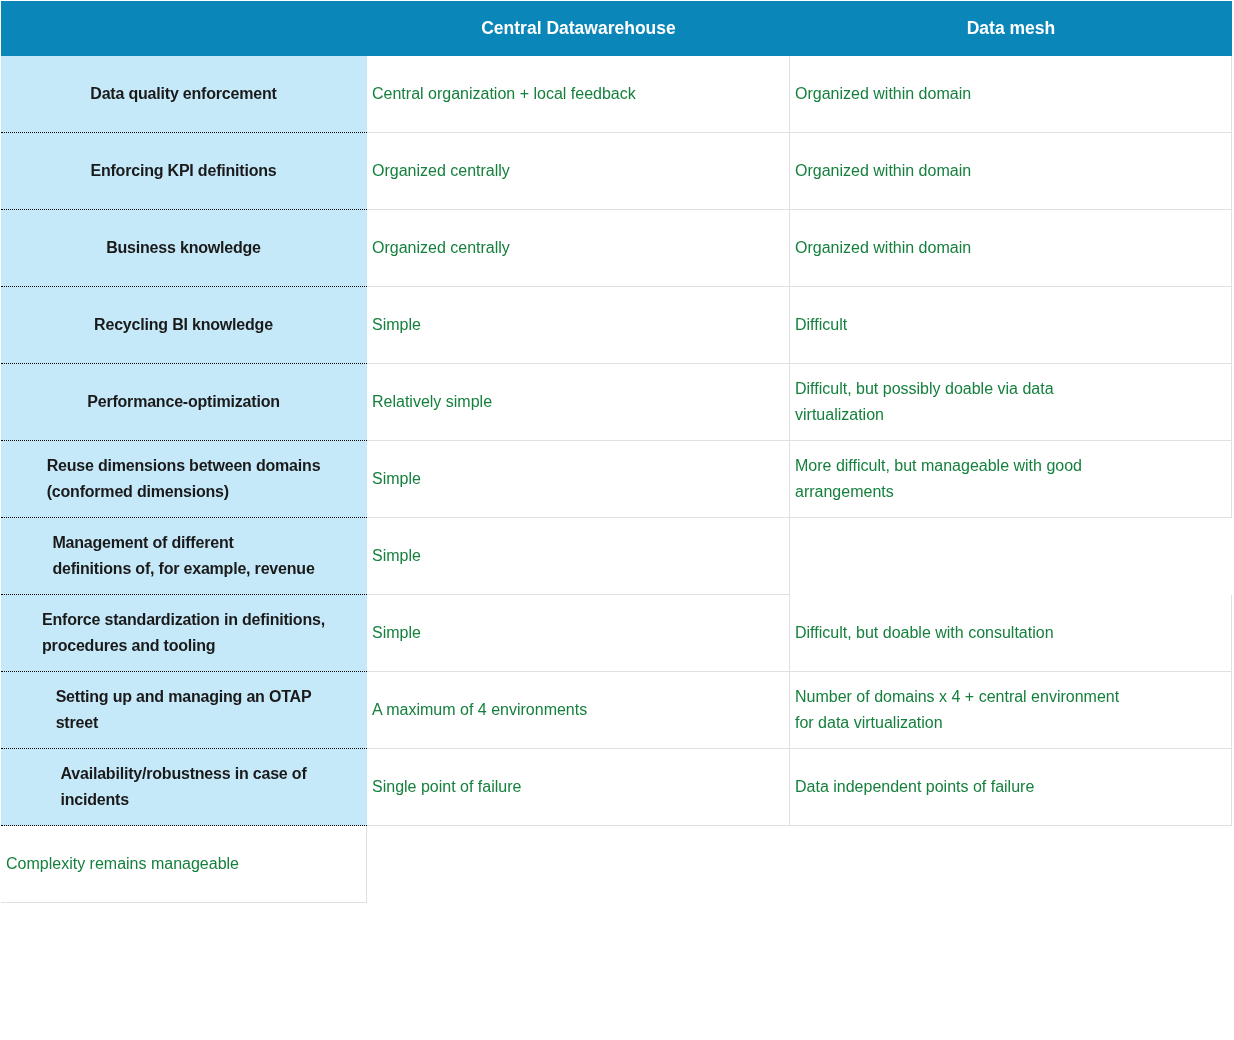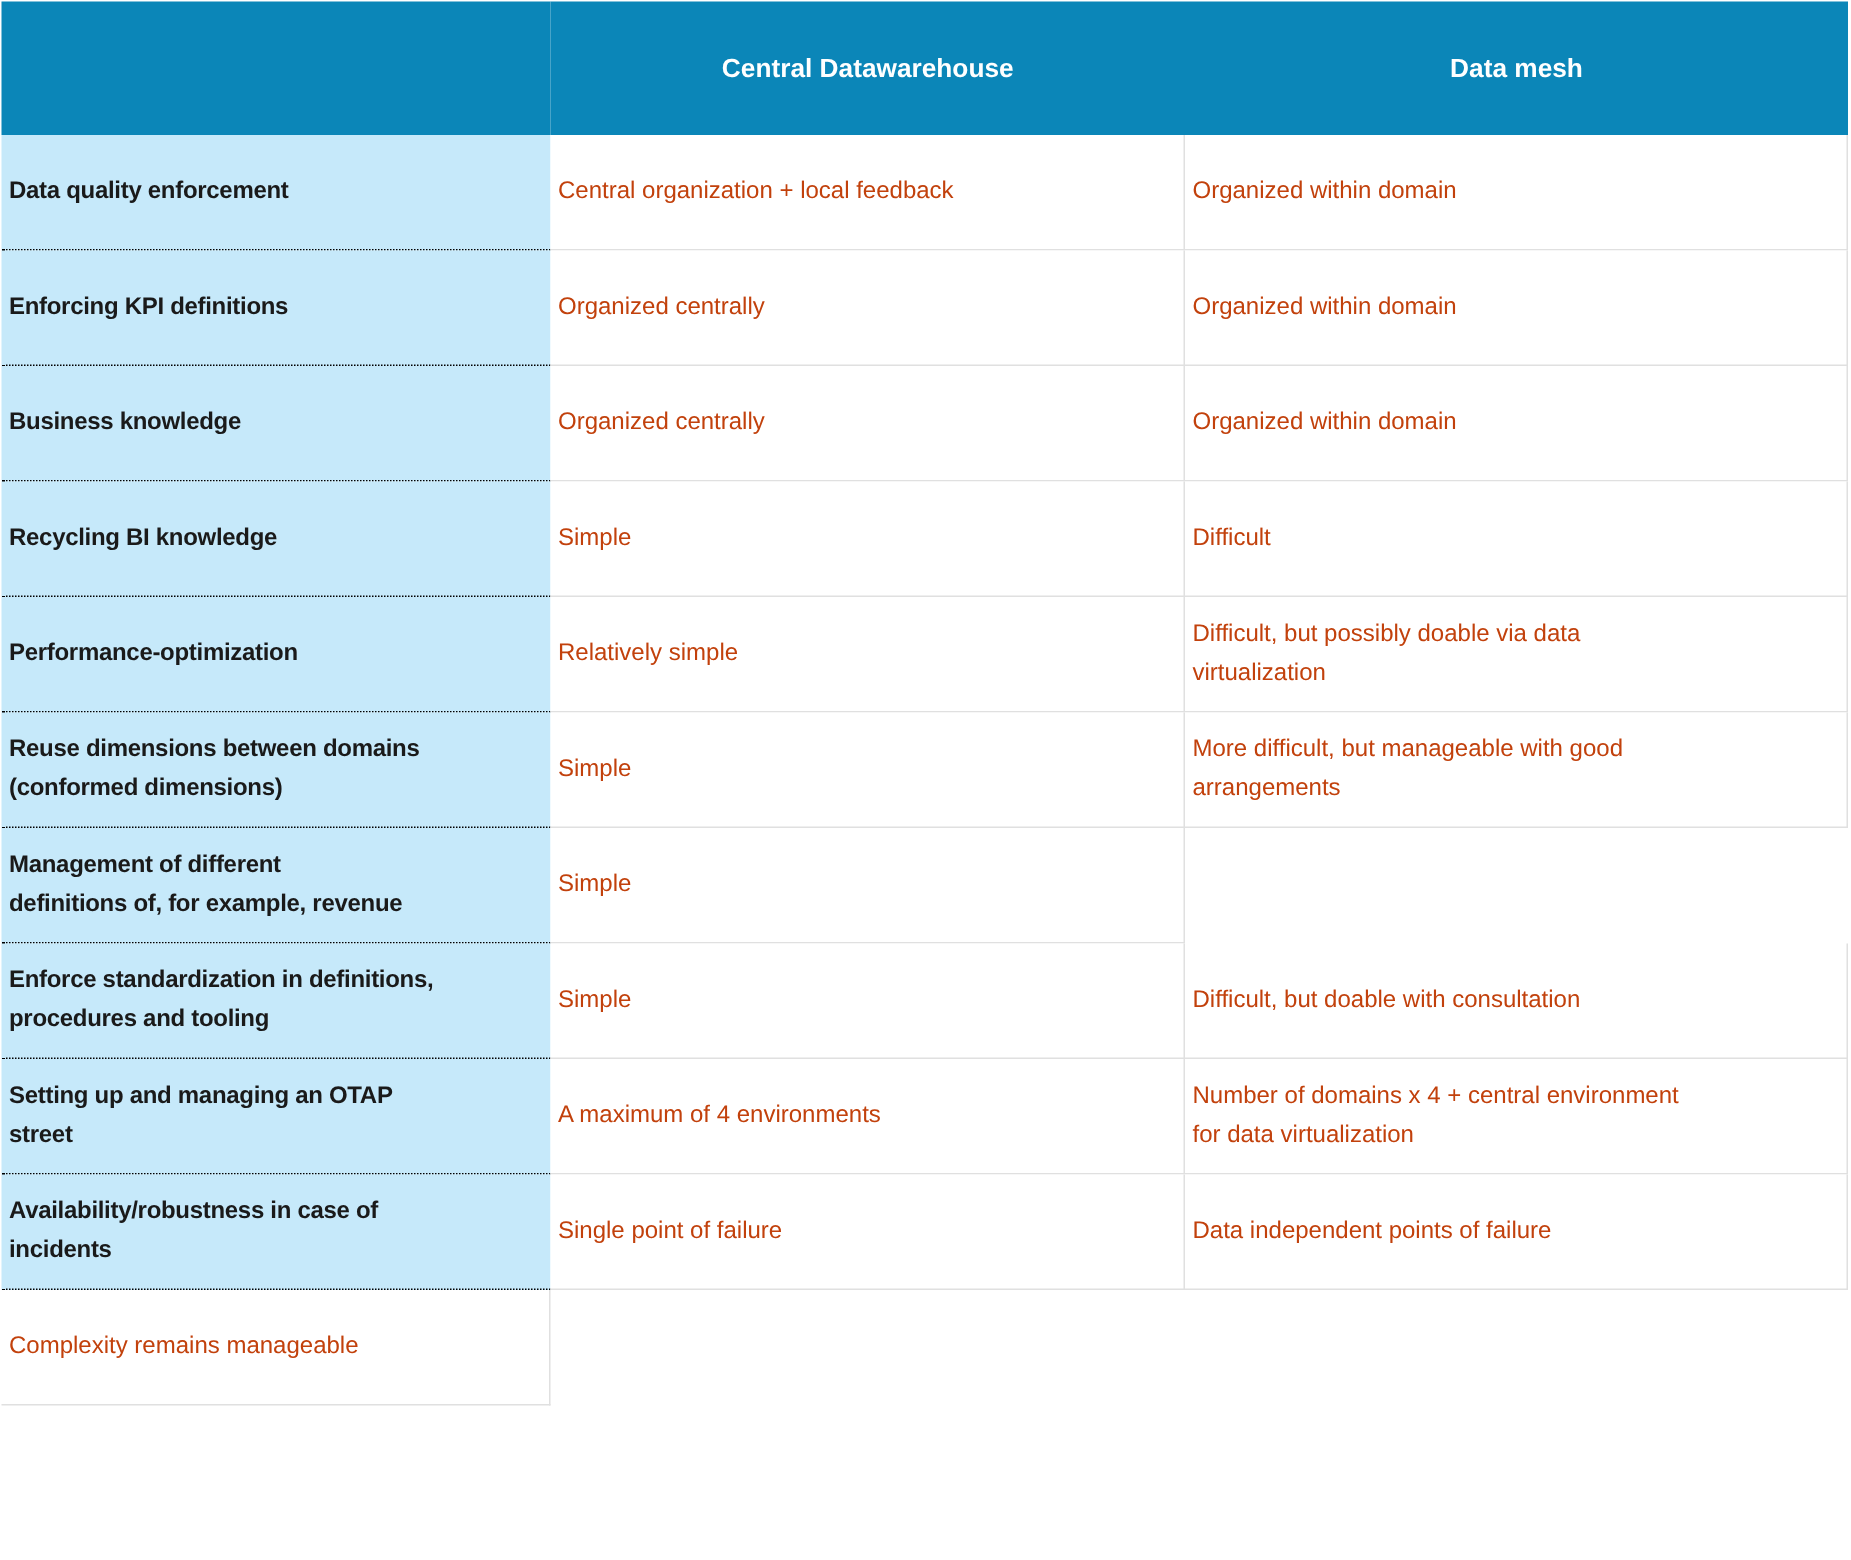--- a/index.html
+++ b/index.html
@@ -15,21 +15,21 @@
   }
   .cmp-table {
     width: 1231px;
     margin: 1px 0 0 1px;
   }
   .hrow, .row {
     display: grid;
     grid-template-columns: 366px 423px 442px;
   }
   .hrow {
-    height: 89px;
+    height: 55px;
   }
   .hcell {
     background: #0b86b8;
     display: flex;
     align-items: center;
     justify-content: center;
     color: #ffffff;
     font-weight: 700;
     font-size: 17.5px;
   }
@@ -46,27 +46,28 @@
   .cell .txt {
     white-space: pre-line;
   }
   .label {
     background: #c6e9fa;
     color: #1a1a1a;
     font-weight: 700;
     letter-spacing: -0.2px;
     padding: 0 6px 0 5px;
     border-bottom: 1px dotted #000000;
+    justify-content: center;
   }
   .row:last-child .label {
     border-bottom: none;
   }
   .dwh, .mesh {
     background: #ffffff;
-    color: #c2410c;
+    color: #15803d;
     padding: 0 8px 0 5px;
     border-bottom: 1px solid #e0e0e0;
     border-right: 1px solid #e0e0e0;
   }
 </style>
 </head>
 <body>
 
 <div class="cmp-table">
 

